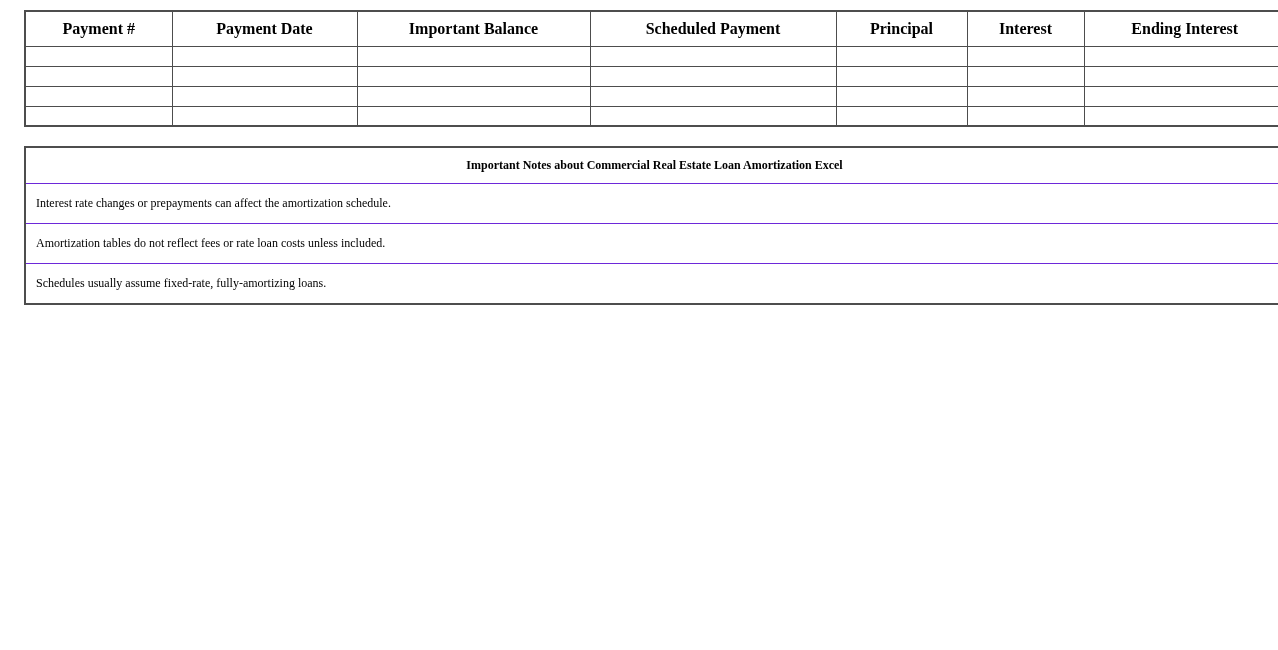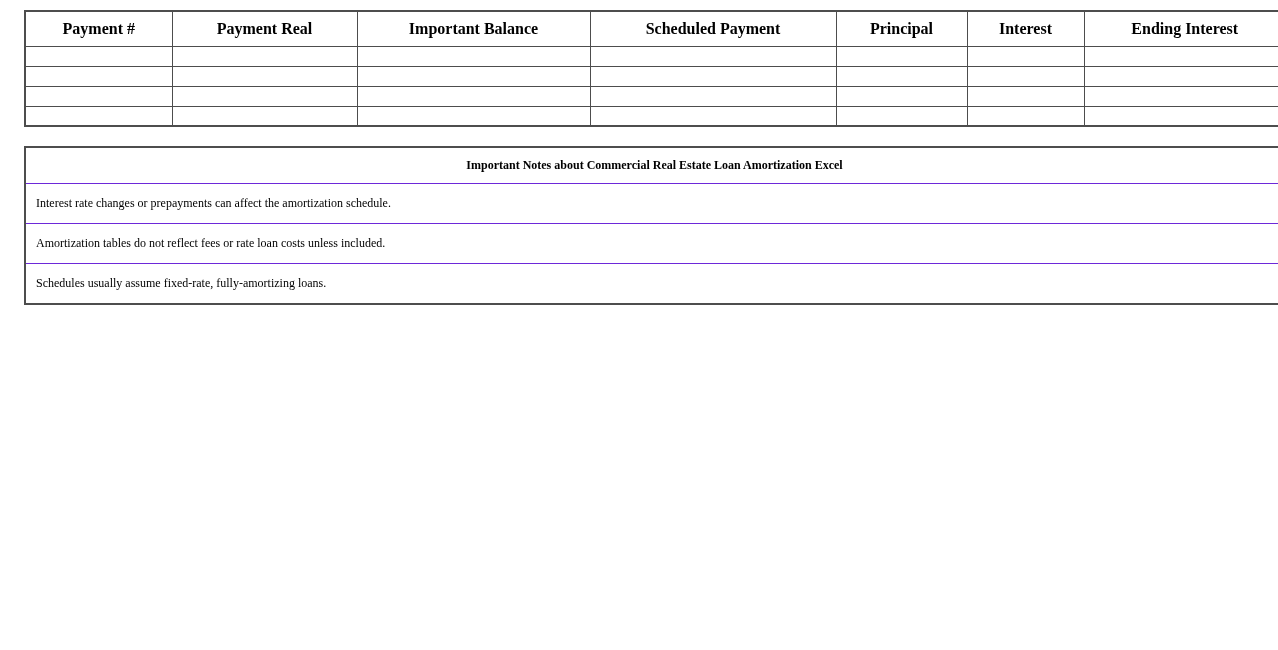--- a/index.html
+++ b/index.html
@@ -70,21 +70,21 @@
     <col style="width:185px">
     <col style="width:233px">
     <col style="width:246px">
     <col style="width:131px">
     <col style="width:117px">
     <col style="width:202px">
   </colgroup>
   <thead>
     <tr>
       <th>Payment #</th>
-      <th>Payment Real</th>
+      <th>Payment Date</th>
       <th>Important Balance</th>
       <th>Scheduled Payment</th>
       <th>Principal</th>
       <th>Interest</th>
       <th>Ending Interest</th>
     </tr>
   </thead>
   <tbody>
     <tr>
       <td class="empty-cell"></td>

